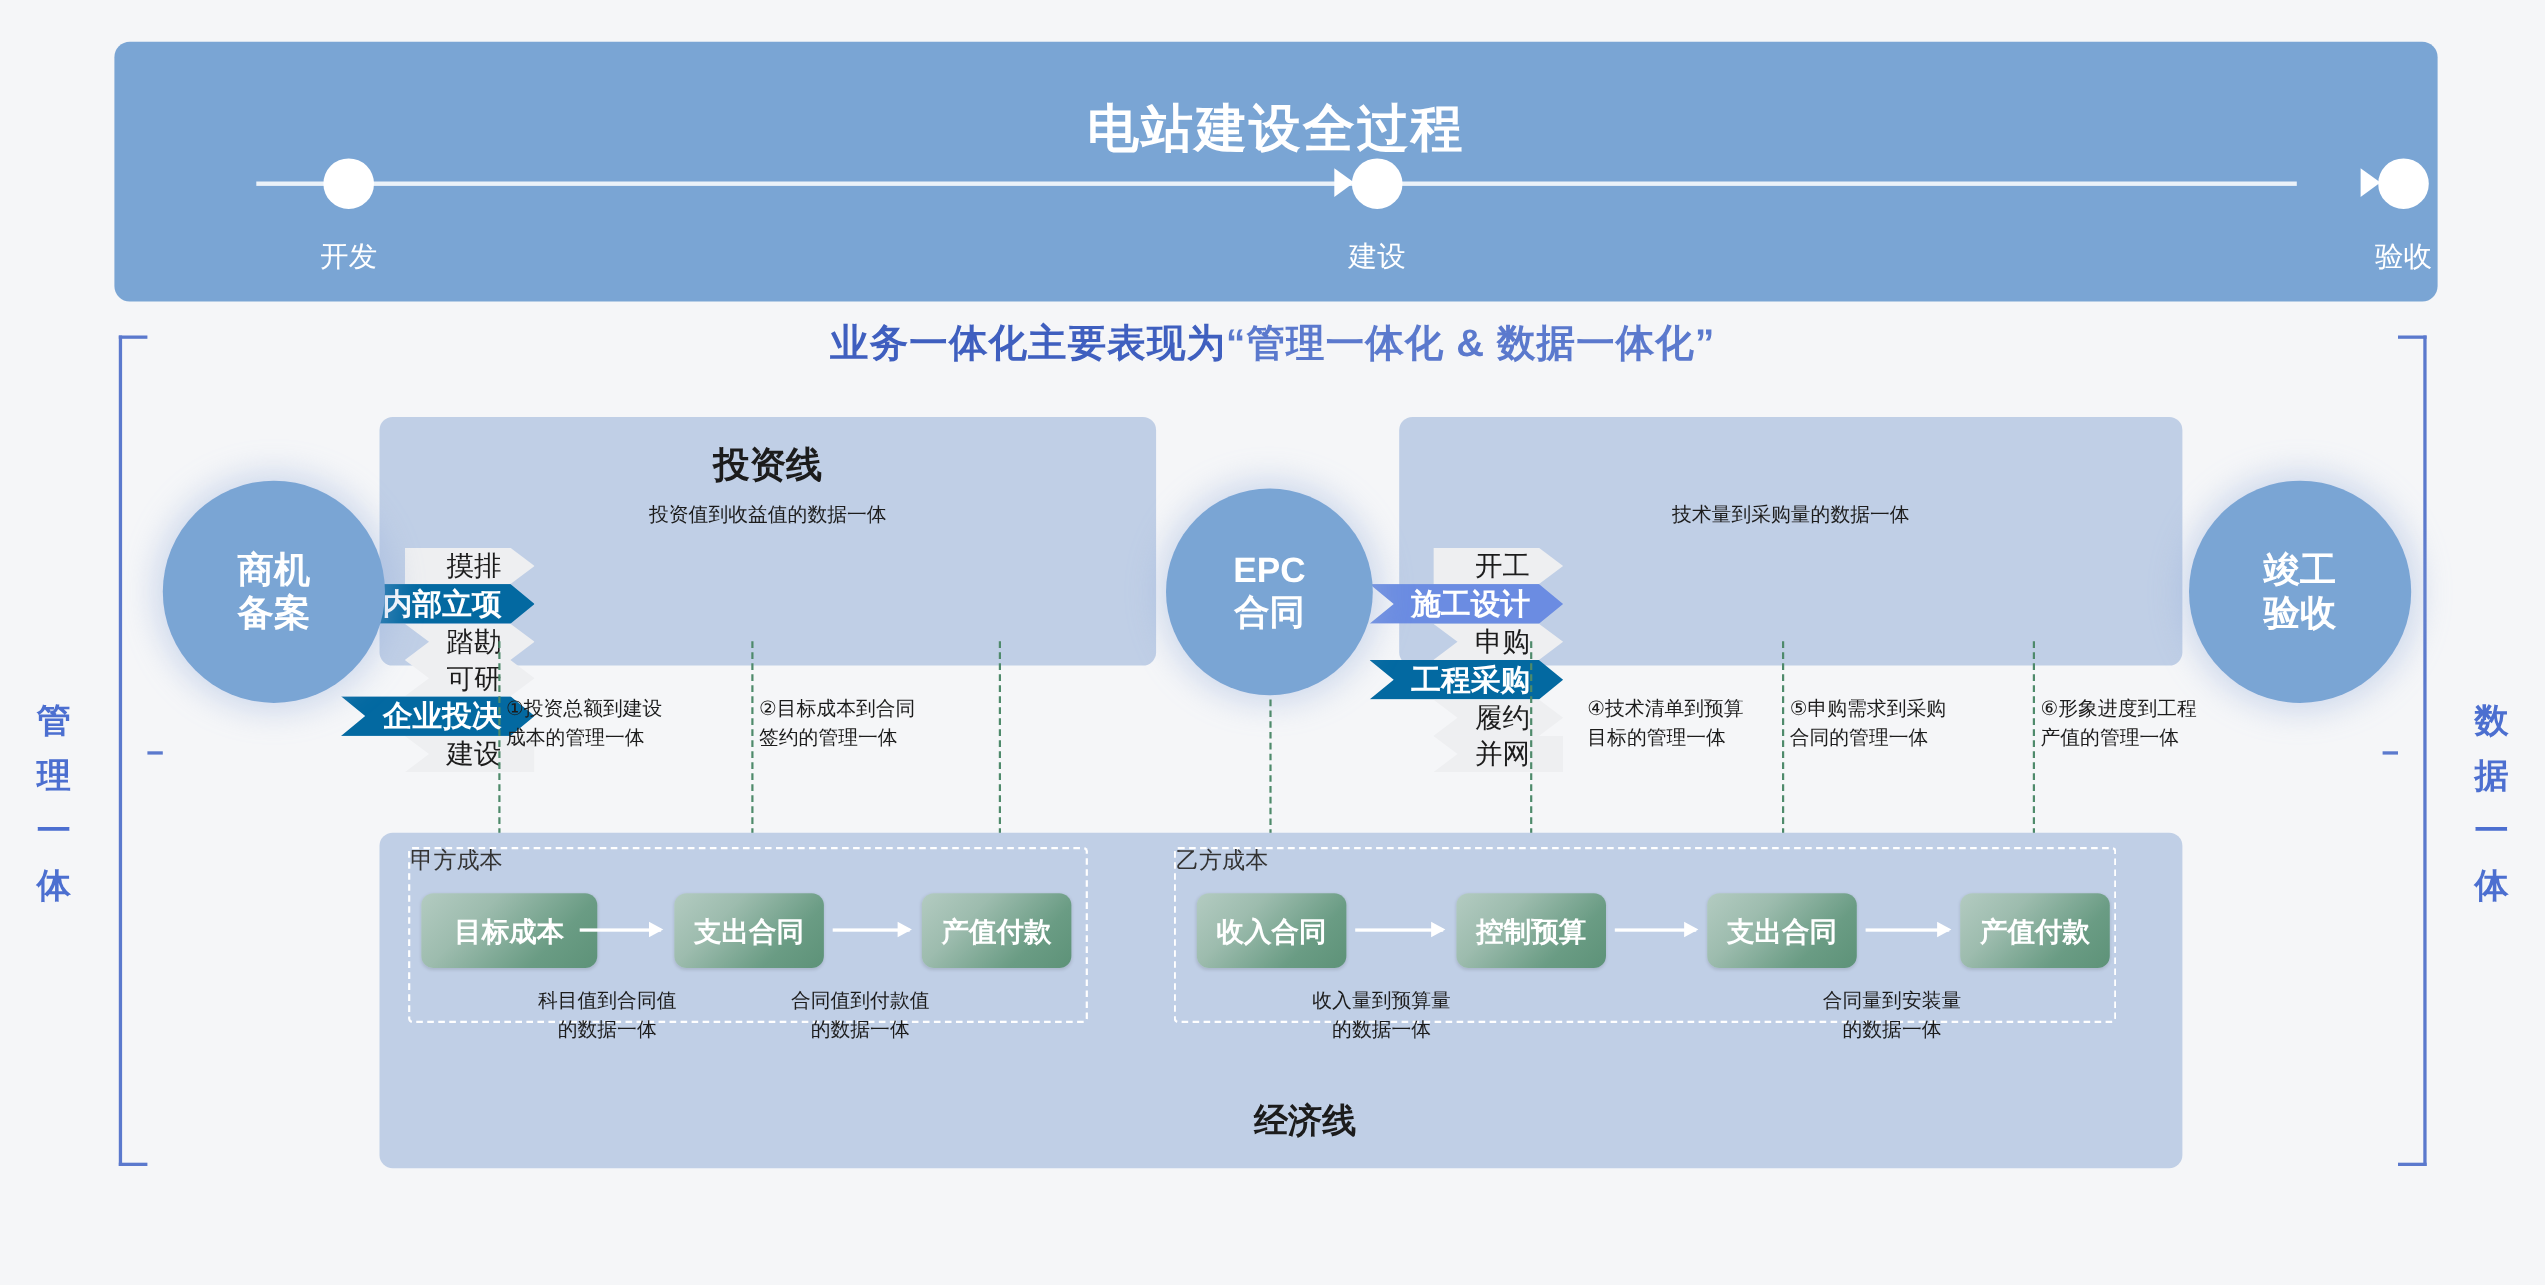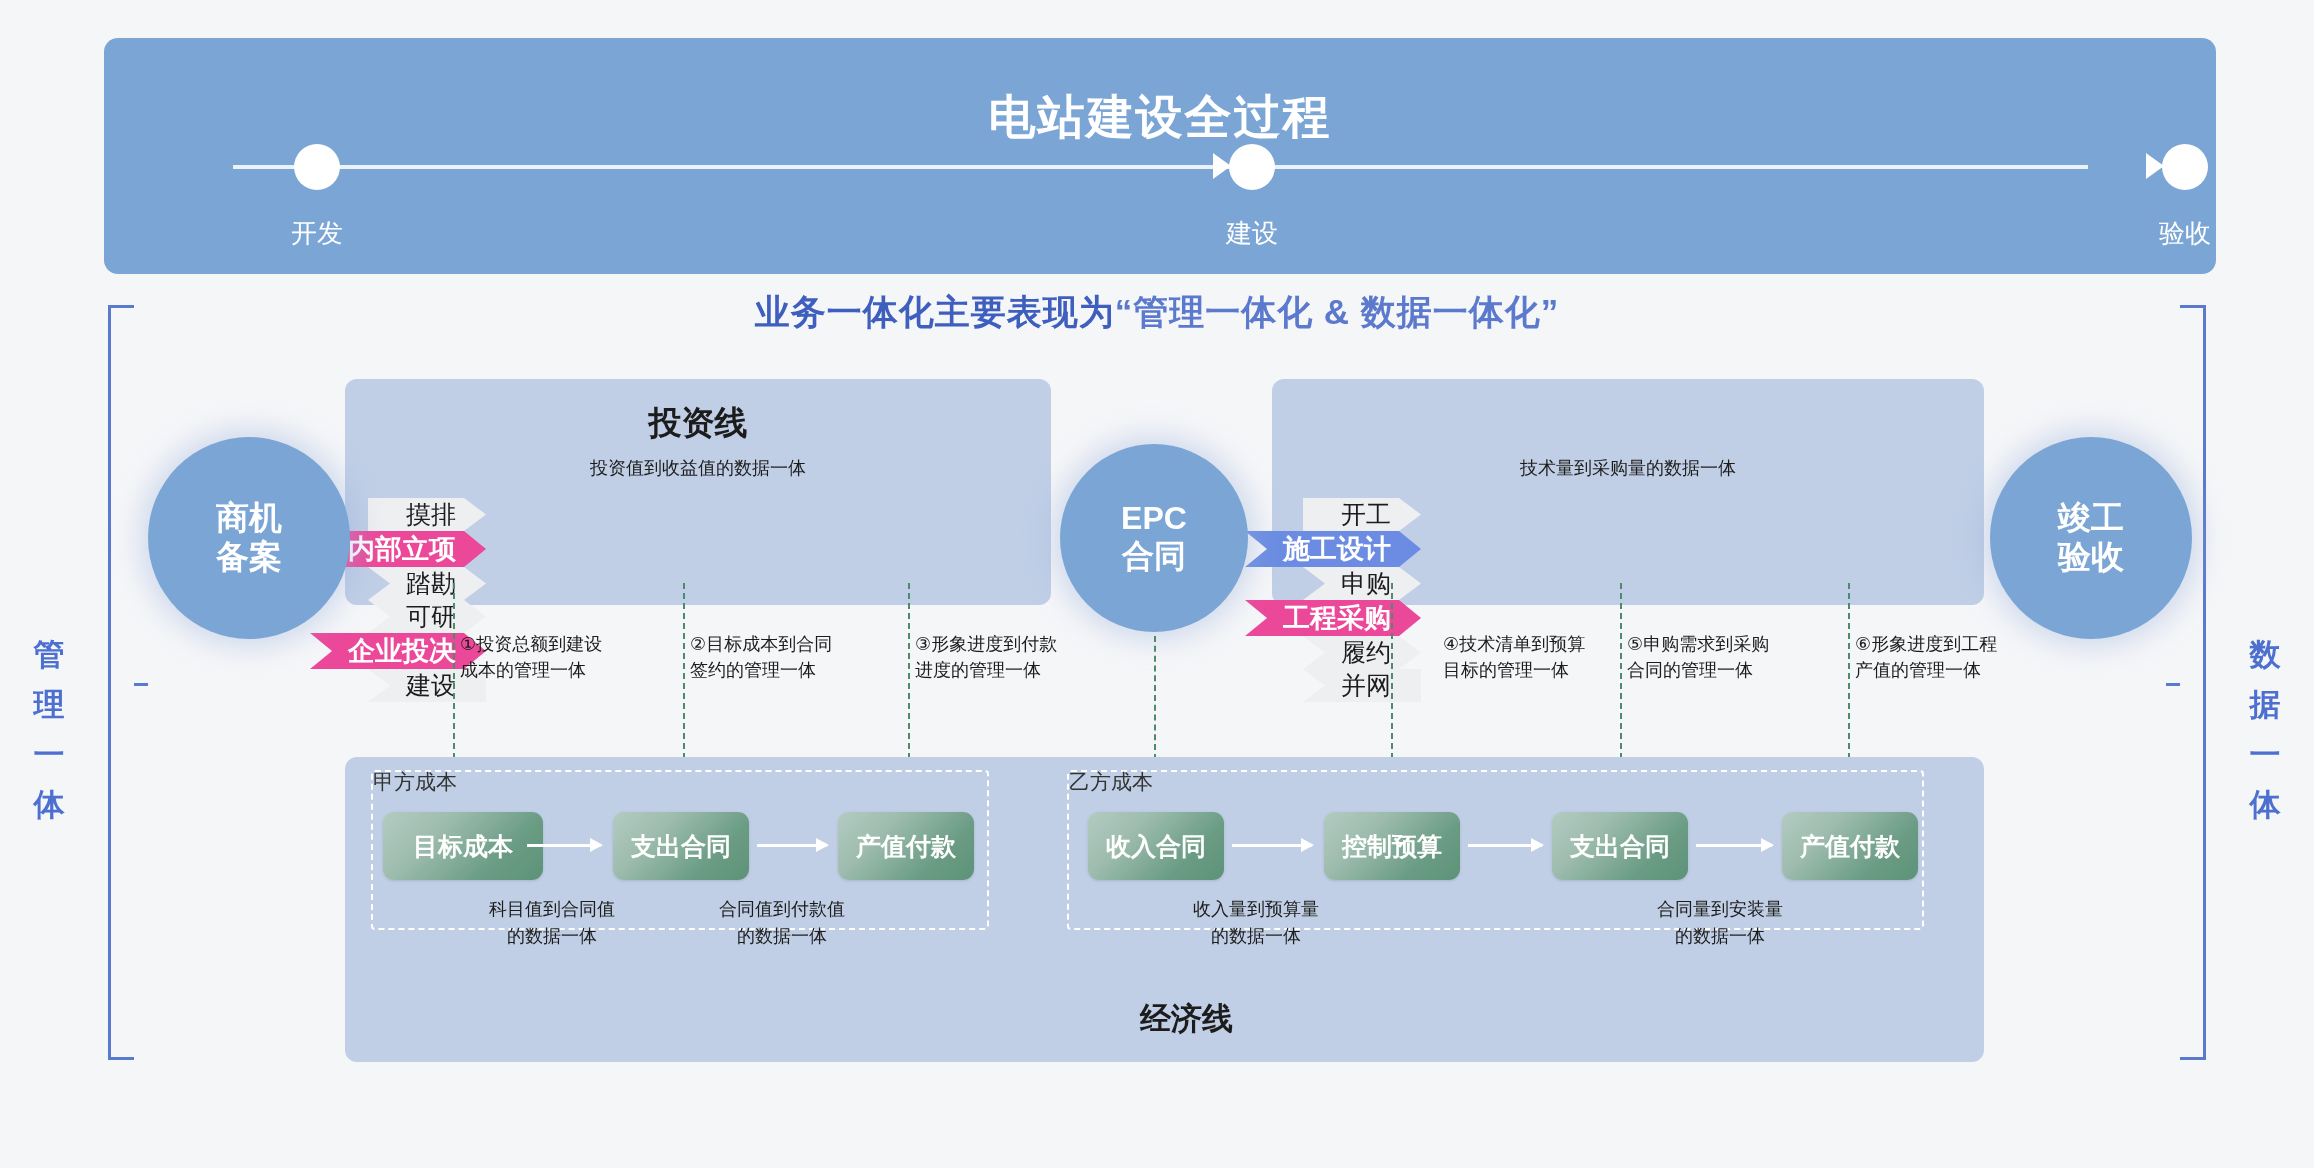--- a/index.html
+++ b/index.html
@@ -128,21 +128,21 @@
     white-space: nowrap;
   }
   .chev.plain {
     background: #eeeff1;
     clip-path: polygon(0 0, calc(100% - 22px) 0, 100% 50%, calc(100% - 22px) 100%, 0 100%, 22px 50%);
   }
   .chev.first.plain {
     clip-path: polygon(0 0, calc(100% - 22px) 0, 100% 50%, calc(100% - 22px) 100%, 0 100%);
   }
   .chev.strong {
-    background: #ec4899;
+    background: #0369a1;
     color: #ffffff;
     font-weight: bold;
     font-size: 27px;
     clip-path: polygon(0 0, calc(100% - 22px) 0, 100% 50%, calc(100% - 22px) 100%, 0 100%, 22px 50%);
   }
   .chev.strong.lite { background: #6b8ce2; }
   .chev.last.plain {
     clip-path: polygon(0 0, 100% 0, 100% 100%, 0 100%, 22px 50%);
   }
 
@@ -295,24 +295,20 @@
 验收</div>
 
   <div class="ann" style="left:460px;  top:631px;">
     <div>①投资总额到建设</div>
     <div>成本的管理一体</div>
   </div>
   <div class="ann" style="left:690px;  top:631px;">
     <div>②目标成本到合同</div>
     <div>签约的管理一体</div>
   </div>
-  <div class="ann" style="left:915px;  top:631px;">
-    <div>③形象进度到付款</div>
-    <div>进度的管理一体</div>
-  </div>
   <div class="ann" style="left:1398px; top:631px;margin-left:45px;">
     <div>④技术清单到预算</div>
     <div>目标的管理一体</div>
   </div>
   <div class="ann" style="left:1627px; top:631px;">
     <div>⑤申购需求到采购</div>
     <div>合同的管理一体</div>
   </div>
   <div class="ann" style="left:1855px; top:631px;">
     <div>⑥形象进度到工程</div>

